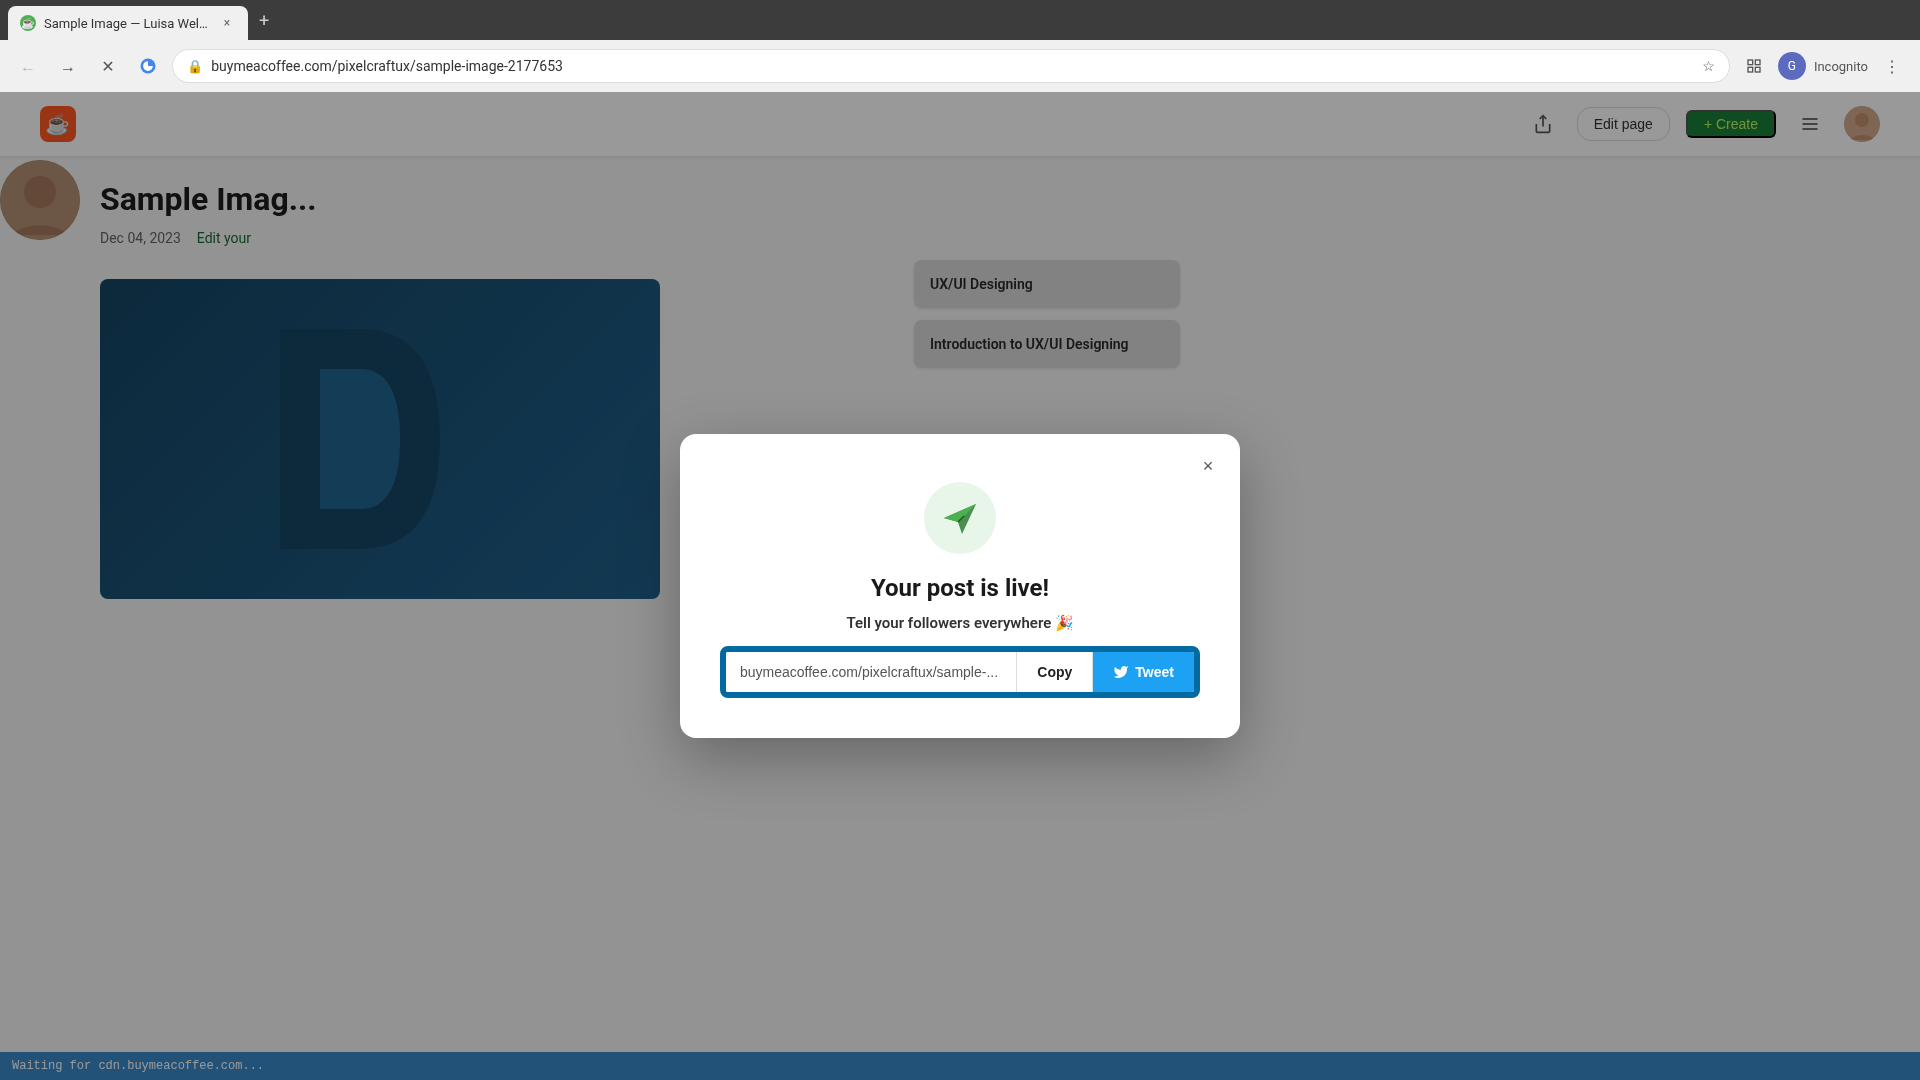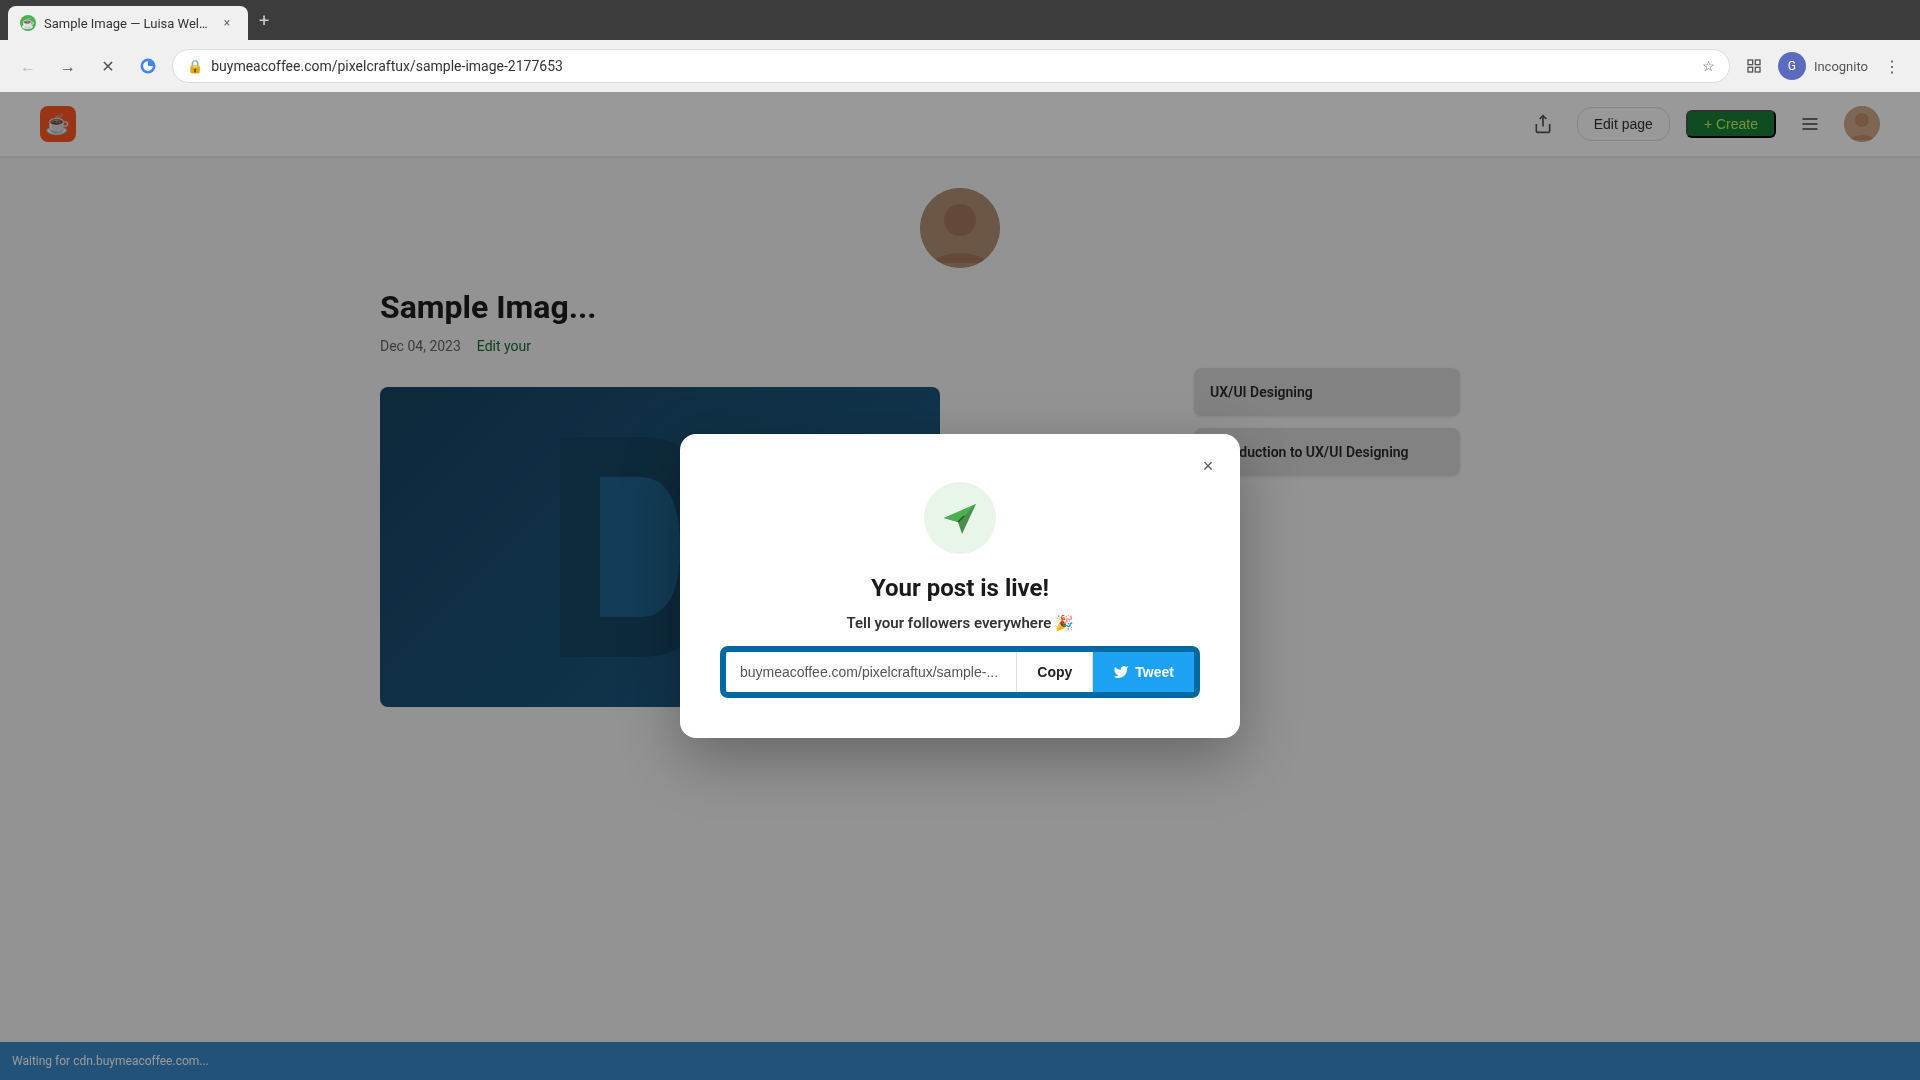--- a/index.html
+++ b/index.html
@@ -243,23 +243,22 @@
       overflow: hidden;
       display: flex;
       align-items: center;
       justify-content: center;
     }
 
     
     .page-body {
       width: 100%;
       display: flex;
-      flex-direction: column;
-      align-items: center;
-      padding-top: 52px;
+      flex-direction: row;
+      padding-top: 24px;
       filter: brightness(0.85);
     }
     .creator-avatar {
       width: 80px;
       height: 80px;
       border-radius: 50%;
       background: linear-gradient(135deg, #a0c4a0, #c0a080);
       overflow: hidden;
       display: flex;
       align-items: center;
@@ -438,25 +437,26 @@
       align-items: center;
       gap: 6px;
     }
 
     
     .status-bar {
       position: absolute;
       bottom: 0;
       left: 0;
       right: 0;
-      height: 38px;
+      height: 28px;
       background: #3b89c9;
       display: flex;
       align-items: center;
       padding: 0 12px;
+      font-family: Liberation Mono, monospace;
     }
     .status-text {
       font-size: 12px;
       color: white;
     }
   </style>
 </head>
 <body>
 
 <div class="browser-chrome">

